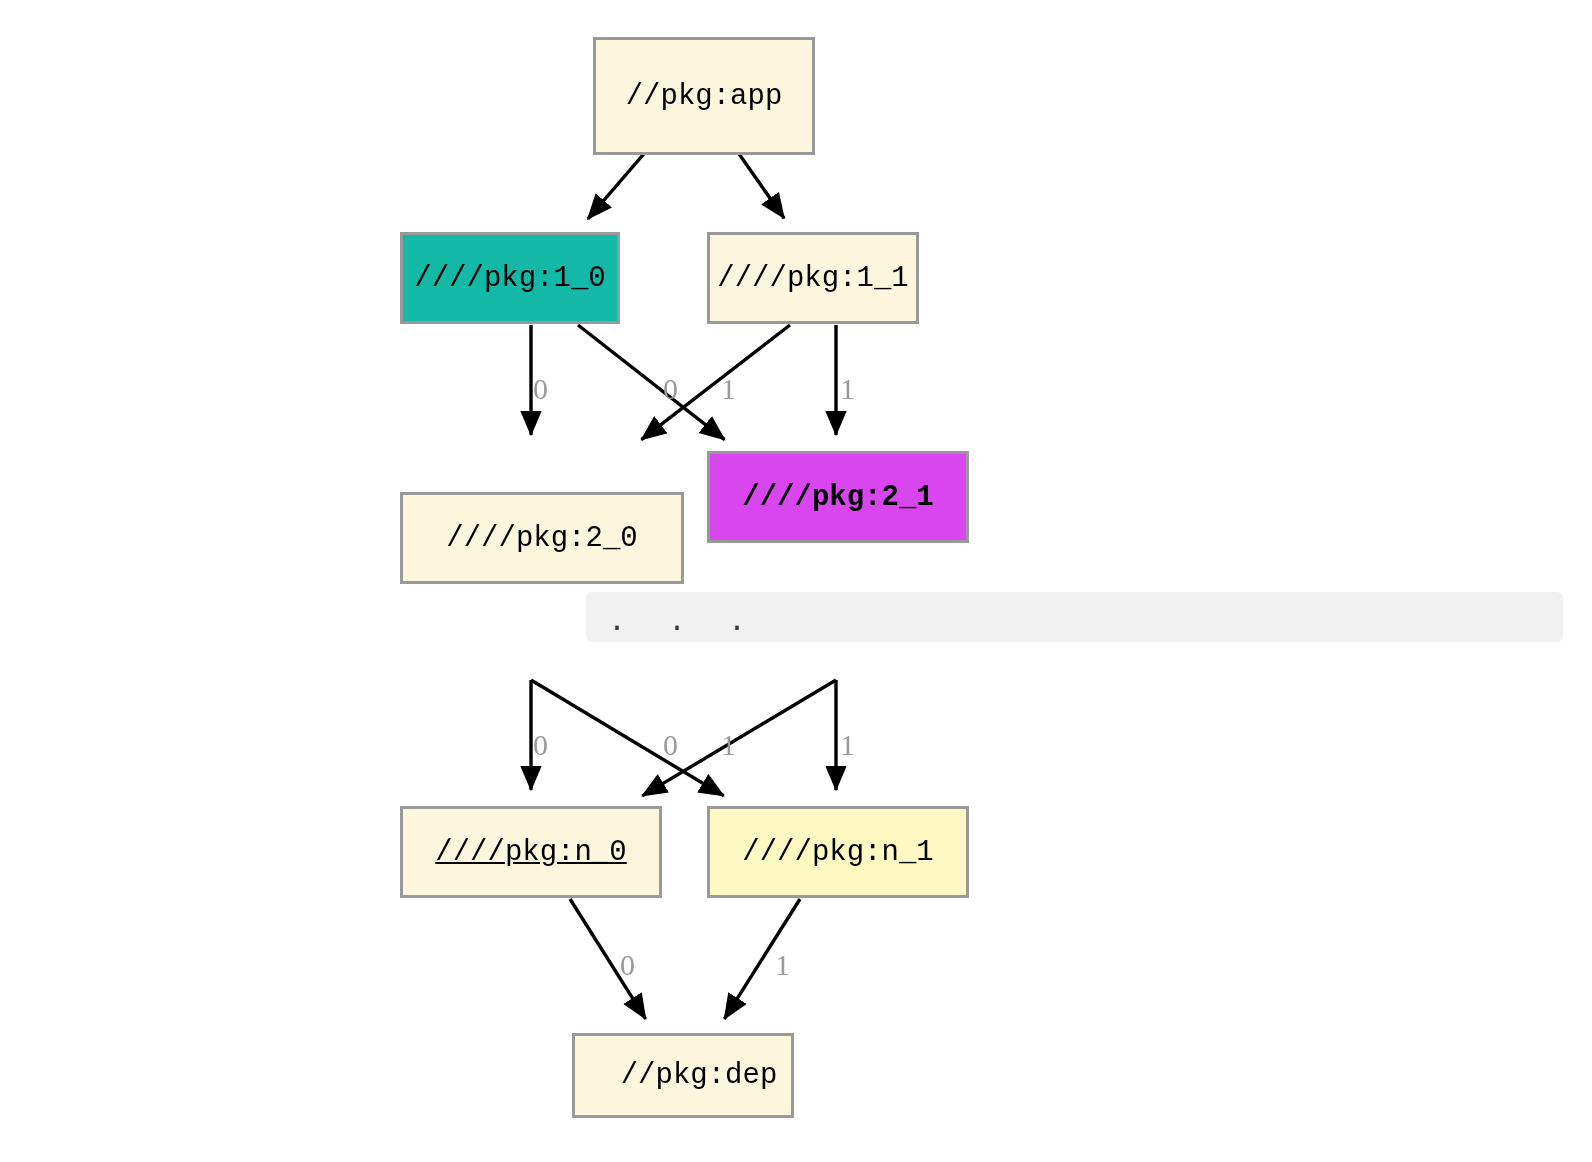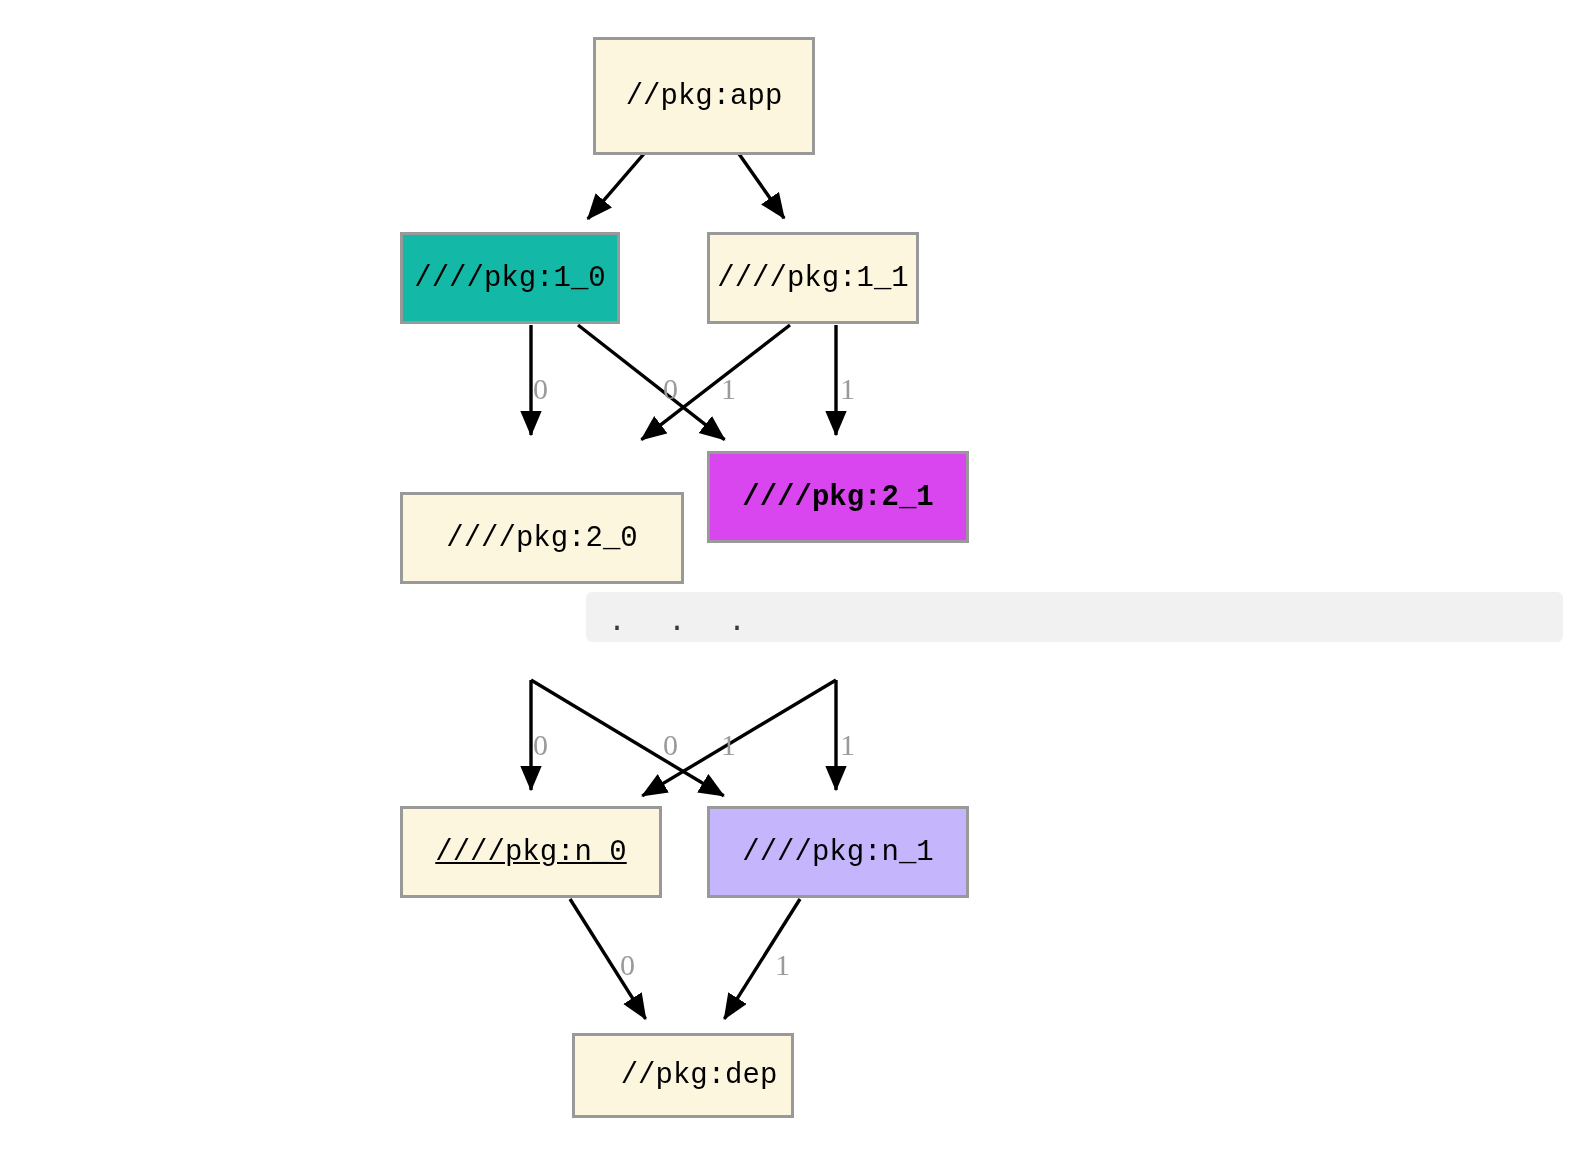--- a/index.html
+++ b/index.html
@@ -104,21 +104,21 @@
       </div>
       <div class="node-box" style="left: 400px; top: 451px; width: 284px; height: 92px; background: rgb(253, 246, 222); border-color: rgb(153, 153, 153); margin-top: 41px;">
         <span>////pkg:2_0</span>
       </div>
       <div class="node-box" style="left: 707px; top: 451px; width: 262px; height: 92px; background: #d946ef; border-color: rgb(153, 153, 153); font-weight: bold;">
         <span>////pkg:2_1</span>
       </div>
       <div class="node-box" style="left: 400px; top: 806px; width: 262px; height: 92px; background: rgb(253, 246, 222); border-color: rgb(153, 153, 153); text-decoration: underline;">
         <span>////pkg:n_0</span>
       </div>
-      <div class="node-box" style="left: 707px; top: 806px; width: 262px; height: 92px; background: #c4b5fd; border-color: rgb(153, 153, 153);">
+      <div class="node-box" style="left: 707px; top: 806px; width: 262px; height: 92px; background: #fef9c3; border-color: rgb(153, 153, 153);">
         <span>////pkg:n_1</span>
       </div>
       <div class="node-box" style="left: 572px; top: 1033px; width: 222px; height: 85px; background: rgb(253, 246, 222); border-color: rgb(153, 153, 153); padding-left: 32px;">
         <span>//pkg:dep</span>
       </div>
     </div>
   <div id="labels-layer">
       <div class="edge-label" style="left: 533px; top: 372px; color: rgb(154, 154, 154);">0</div>
       <div class="edge-label" style="left: 663px; top: 372px; color: rgb(154, 154, 154);">0</div>
       <div class="edge-label" style="left: 721px; top: 372px; color: rgb(154, 154, 154);">1</div>

